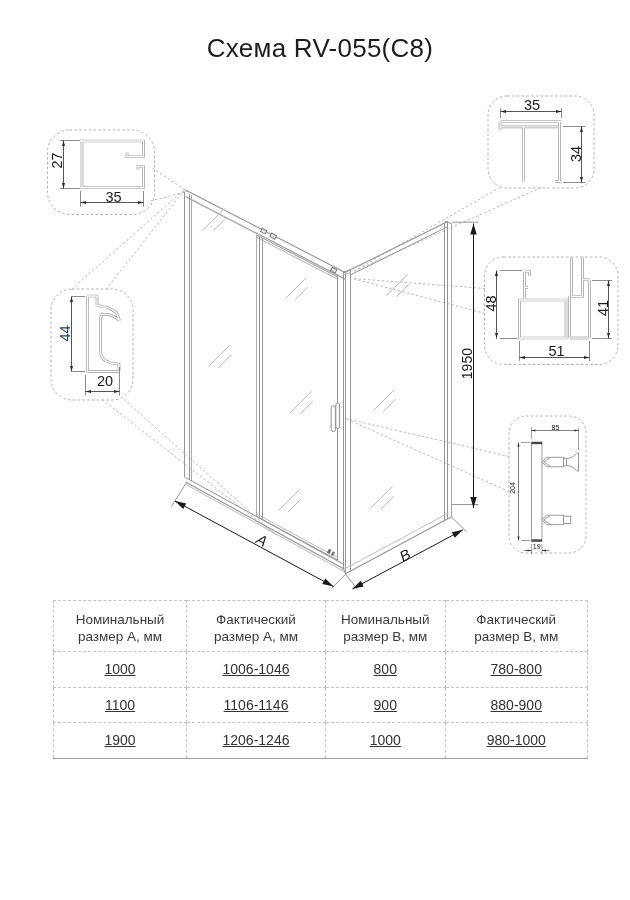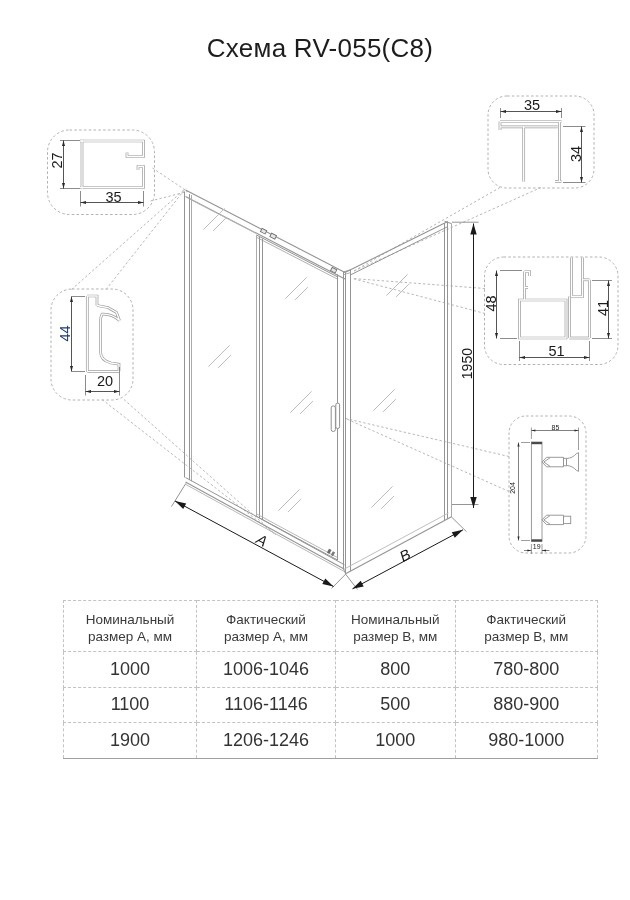--- a/index.html
+++ b/index.html
@@ -1,24 +1,24 @@
 <!DOCTYPE html>
 <html><head><meta charset="utf-8">
 <style>
   html,body { margin:0; padding:0; background:#ffffff; }
   body { width:630px; height:900px; position:relative; font-family:"Liberation Sans", sans-serif; overflow:hidden; }
   #title { position:absolute; top:33px; left:0; width:640px; text-align:center; font-size:26px; letter-spacing:0.25px; color:#1d1d1d; }
   svg text { font-family:"Liberation Sans", sans-serif; }
   .dl { font-size:14.5px; fill:#1a1a1a; text-anchor:middle; }
   .ds { font-size:7px; fill:#1a1a1a; text-anchor:middle; }
   .ab { font-size:15px; font-style:italic; fill:#1a1a1a; text-anchor:middle; }
-  #tbl { position:absolute; left:63px; top:600px; border-collapse:collapse; table-layout:fixed; border-bottom:1.5px solid #a0a0a0; }
+  #tbl { position:absolute; left:53px; top:600px; border-collapse:collapse; table-layout:fixed; border-bottom:1.5px solid #a0a0a0; }
   #tbl td { border:1px dashed #c3c3c3; text-align:center; vertical-align:middle; color:#333; padding:0; }
   #tbl thead td { font-size:13.5px; line-height:17px; height:47px; color:#3a3a3a; padding-top:3px; }
-  #tbl tbody td { font-size:18px; height:34.6px; }
+  #tbl tbody td { font-size:14px; height:34.6px;text-decoration:underline; }
 </style></head>
 <body>
 <div id="title">Схема RV-055(C8)</div>
 <svg width="630" height="610" viewBox="0 0 630 610" style="position:absolute;top:0;left:0">
 <rect x="47.5" y="130" width="107" height="84.5" rx="22" fill="none" stroke="#b2b2b2" stroke-width="1" stroke-dasharray="2.6,2.2"></rect>
 <rect x="51" y="289" width="82" height="111" rx="21" fill="none" stroke="#b2b2b2" stroke-width="1" stroke-dasharray="2.6,2.2"></rect>
 <rect x="488" y="96" width="106" height="92" rx="19" fill="none" stroke="#b2b2b2" stroke-width="1" stroke-dasharray="2.6,2.2"></rect>
 <rect x="484.5" y="257" width="133.5" height="107.5" rx="19" fill="none" stroke="#b2b2b2" stroke-width="1" stroke-dasharray="2.6,2.2"></rect>
 <rect x="509" y="416" width="77" height="137" rx="17" fill="none" stroke="#b2b2b2" stroke-width="1" stroke-dasharray="2.6,2.2"></rect>
 <line x1="152.5" y1="168.0" x2="187.5" y2="191.5" stroke="#b8b8b8" stroke-width="1" stroke-dasharray="2.4,2.2"></line>
@@ -264,21 +264,21 @@
   <tbody>
 <tr>
         <td>1000</td>
         <td>1006-1046</td>
         <td>800</td>
         <td>780-800</td>
       </tr>
 <tr>
         <td>1100</td>
         <td>1106-1146</td>
-        <td>500</td>
+        <td>900</td>
         <td>880-900</td>
       </tr>
 <tr>
         <td>1900</td>
         <td>1206-1246</td>
         <td>1000</td>
         <td>980-1000</td>
       </tr>
   </tbody>
 </table>

